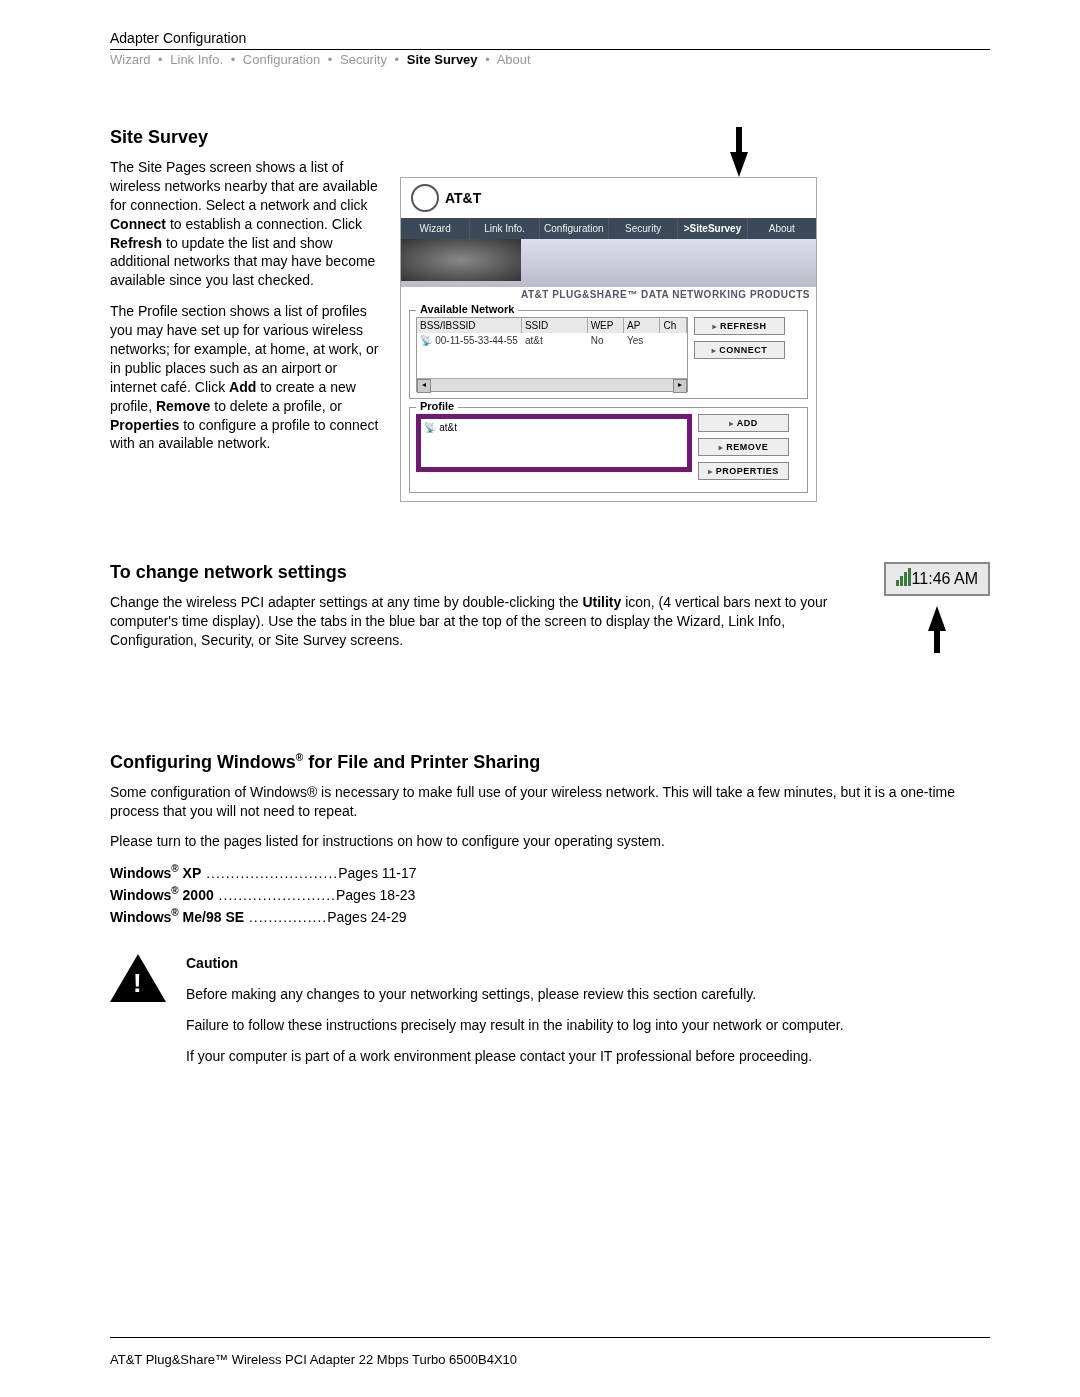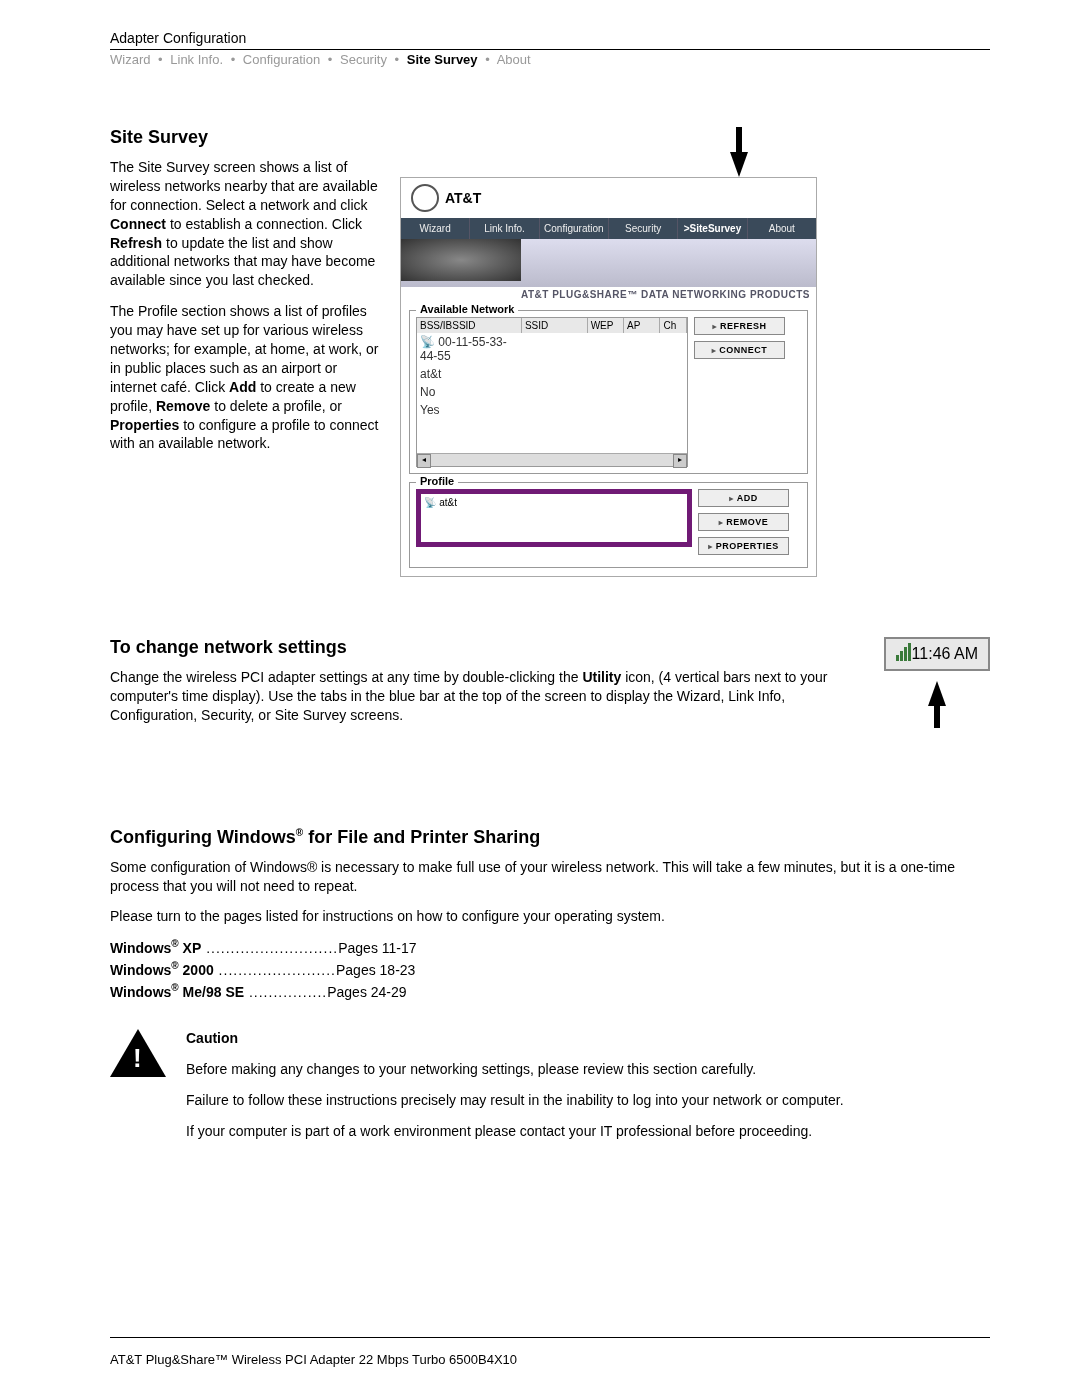--- a/index.html
+++ b/index.html
@@ -122,21 +122,21 @@
     display: inline-block;
     vertical-align: top;
   }
   .net-thead { display: flex; background: #eef; font-size: 10px; }
   .net-thead div { border-right: 1px solid #aaa; padding: 2px 3px; background:#e8e8e8; }
   .col-bss { width: 100px; }
   .col-ssid { width: 60px; }
   .col-wep { width: 30px; }
   .col-ap { width: 30px; }
   .col-ch { width: 20px; }
-  .net-row { display: flex; font-size: 12px; color:#333;flex-direction:column; }
+  .net-row { display: flex; font-size: 10px; color:#333; }
   .net-row div { border-right: 1px solid transparent; padding: 2px 3px; }
   .scroll-bar {
     height: 12px; background: #ddd; border-top: 1px solid #aaa;
     display:flex; justify-content: space-between;
     margin-top: 30px;
   }
   .scroll-btn { width:12px; height:12px; background:#ccc; border:1px solid #888; font-size:8px; text-align:center; line-height:10px; }
 
   .btn-stack { display: inline-block; vertical-align: top; margin-left: 6px; }
   .win-btn {
@@ -262,21 +262,21 @@
     <span class="sep">•</span>
     <span class="item active">Site Survey</span>
     <span class="sep">•</span>
     <span class="item">About</span>
   </div>
 
   <div class="two-col">
     <div class="left-col">
       <h2>Site Survey</h2>
       <p>
-        <span>The Site Survey screen shows a list of wireless networks nearby that are available for connection. Select a network and click </span><span class="bold">Connect</span><span> to establish a connection. Click </span><span class="bold">Refresh</span><span> to update the list and show additional networks that may have become available since you last checked.</span>
+        <span>The Site Pages screen shows a list of wireless networks nearby that are available for connection. Select a network and click </span><span class="bold">Connect</span><span> to establish a connection. Click </span><span class="bold">Refresh</span><span> to update the list and show additional networks that may have become available since you last checked.</span>
       </p>
       <p>
         <span>The Profile section shows a list of profiles you may have set up for various wireless networks; for example, at home, at work, or in public places such as an airport or internet café. Click </span><span class="bold">Add</span><span> to create a new profile, </span><span class="bold">Remove</span><span> to delete a profile, or </span><span class="bold">Properties</span><span> to configure a profile to connect with an available network.</span>
       </p>
     </div>
 
     <div class="right-col">
       <div class="arrow-holder">
         <div class="down-arrow"></div>
       </div>

